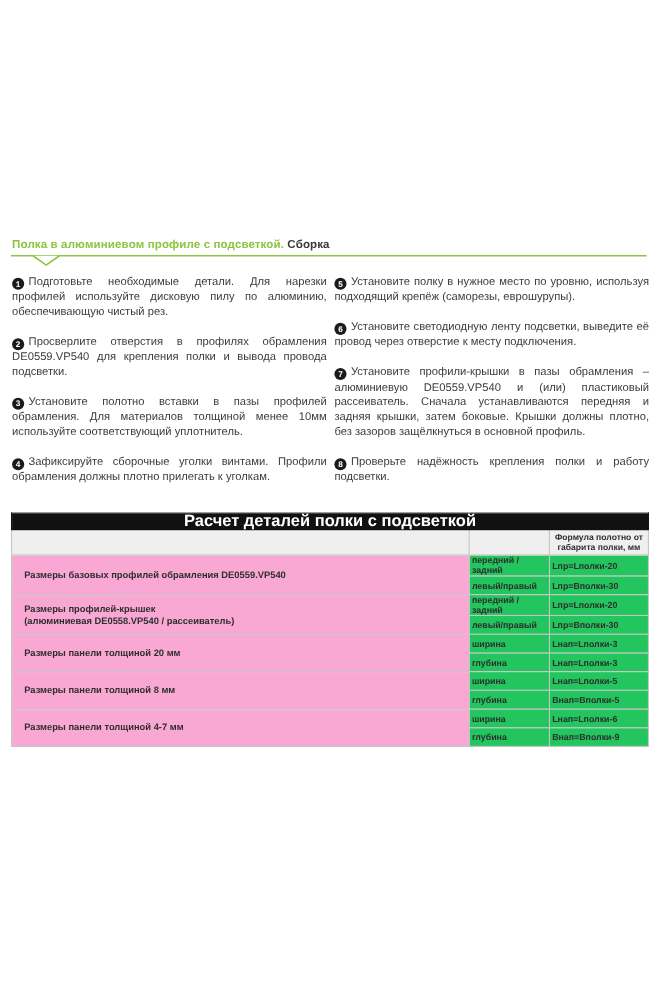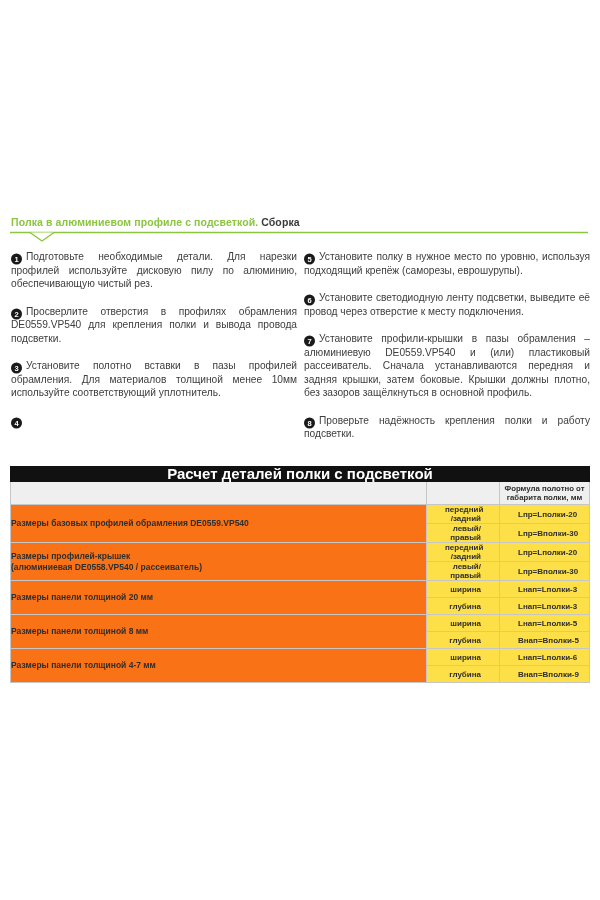--- a/index.html
+++ b/index.html
@@ -100,31 +100,31 @@
   .formula-head {
     font-size: 7.8px;
     line-height: 9px;
     text-align: center;
     padding: 2px 4px;
   }
   .glabel {
     font-size: 8.5px;
     text-align: left;
     vertical-align: middle;
-    padding-left: 0;
+    padding-left: 11px;
     line-height: 10.5px;
-    background: #f97316;
+    background: #f9a8d4;
   }
   .part, .formula {
     font-size: 8px;
-    text-align: right;
+    text-align: left;
     vertical-align: middle;
     height: 17px;
-    background: #fde047;
-    padding: 0 18px;
+    background: #22c55e;
+    padding: 0 2px;
   }
 </style>
 </head>
 <body>
 
 <div class="page">
 
   <div class="title-block">
     <span class="title-accent">Полка в алюминиевом профиле с подсветкой.</span><span class="title-suffix">Сборка</span>
   </div>
@@ -140,21 +140,21 @@
             <span>1</span>
           </span><span>Подготовьте необходимые детали. Для нарезки профилей используйте дисковую пилу по алюминию, обеспечивающую чистый рез.</span></p>
       <p class="instr"><span class="badge">
             <span>2</span>
           </span><span>Просверлите отверстия в профилях обрамления DE0559.VP540 для крепления полки и вывода провода подсветки.</span></p>
       <p class="instr"><span class="badge">
             <span>3</span>
           </span><span>Установите полотно вставки в пазы профилей обрамления. Для материалов толщиной менее 10мм используйте соответствующий уплотнитель.</span></p>
       <p class="instr"><span class="badge">
             <span>4</span>
-          </span></p>
+          </span><span>Зафиксируйте сборочные уголки винтами. Профили обрамления должны плотно прилегать к уголкам.</span></p>
     </div>
     <div class="col">
       <p class="instr"><span class="badge">
             <span>5</span>
           </span><span>Установите полку в нужное место по уровню, используя подходящий крепёж (саморезы, еврошурупы).</span></p>
       <p class="instr"><span class="badge">
             <span>6</span>
           </span><span>Установите светодиодную ленту подсветки, выведите её провод через отверстие к месту подключения.</span></p>
       <p class="instr"><span class="badge">
             <span>7</span>

